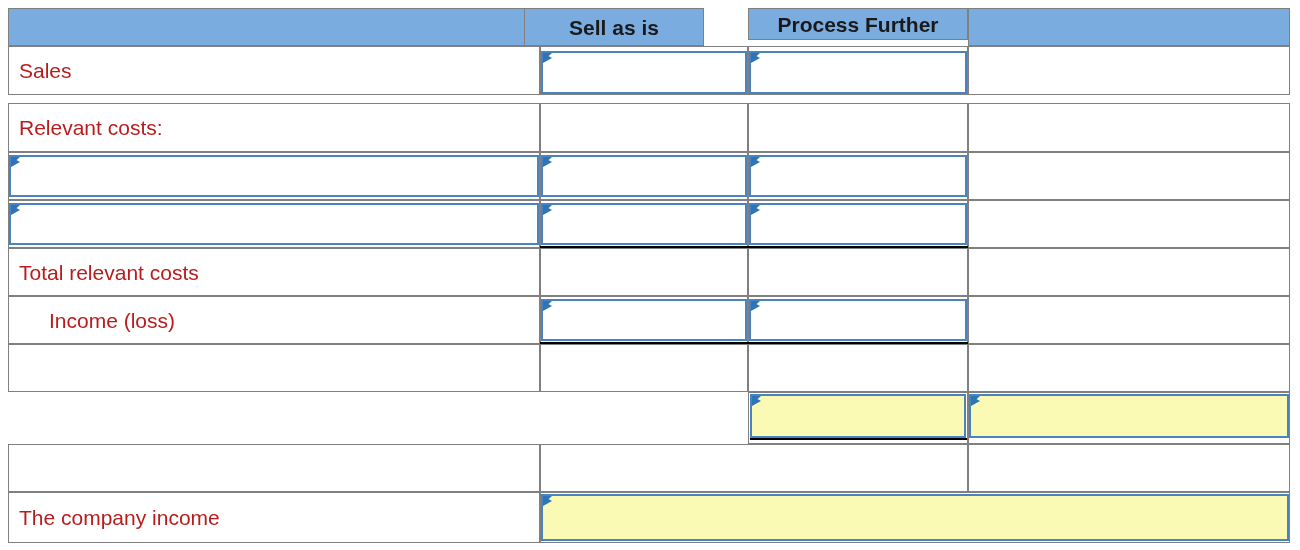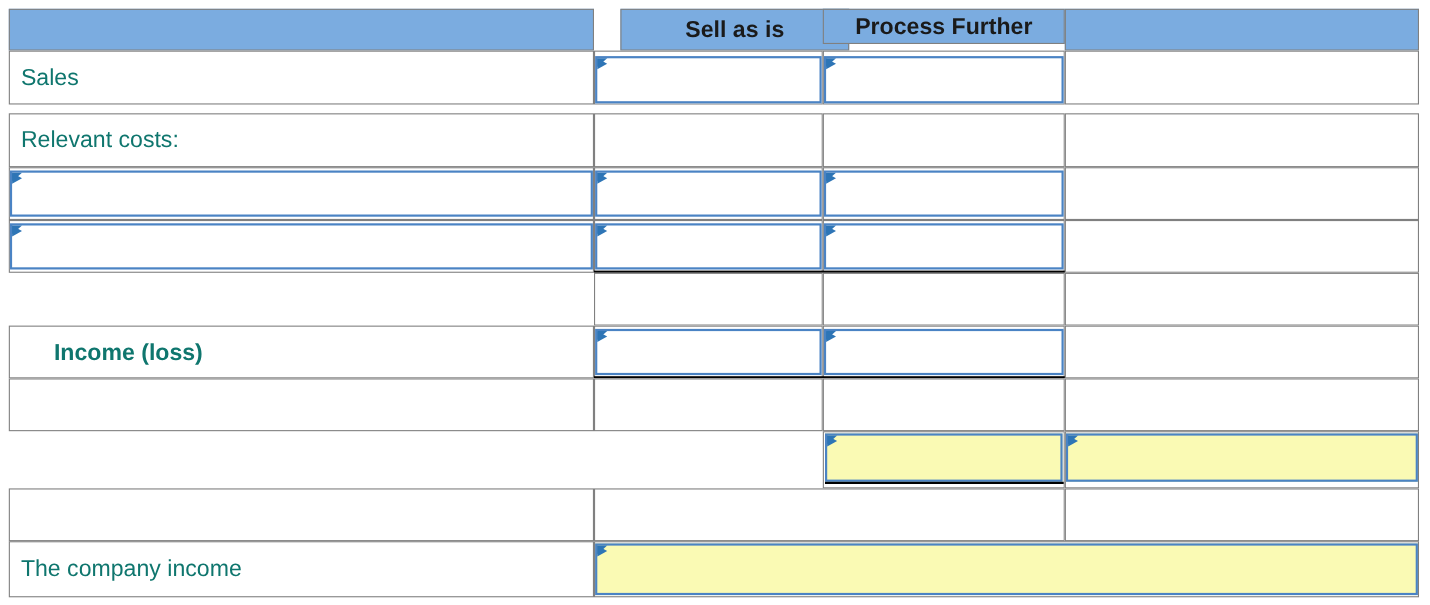--- a/index.html
+++ b/index.html
@@ -21,26 +21,26 @@
     position: absolute;
     background: #ffffff;
     border: 1px solid #808080;
     display: flex;
     align-items: center;
     overflow: hidden;
   }
 
   .label {
     font-size: 21px;
-    color: #0f766e;
+    color: #b91c1c;
     white-space: nowrap;
     line-height: 1;
   }
   .pad-l   { padding-left: 10px; }
-  .pad-ind { padding-left: 40px; font-weight: bold; }
+  .pad-ind { padding-left: 40px; }
 
   
   .hdr {
     position: absolute;
     background: #7BACE0;
     border: 1px solid #808080;
     display: flex;
     align-items: center;
     justify-content: center;
   }
@@ -89,21 +89,21 @@
   }
 </style>
 </head>
 <body>
 
 <div id="sheet">
 
   <div class="hdr" style="left:8px;  top:8px;  width:532px; height:38px;">
     <span class="htext"></span>
   </div>
-  <div class="hdr" style="left:564px; top:8px; width:208px; height:38px;">
+  <div class="hdr" style="left:524px; top:8px; width:180px; height:38px;">
     <span class="htext">Sell as is</span>
   </div>
   <div class="hdr" style="left:748px; top:8px; width:220px; height:32px;">
     <span class="htext">Process Further</span>
   </div>
   <div class="hdr" style="left:968px; top:8px; width:322px; height:38px;">
     <span class="htext"></span>
   </div>
 
   <div class="cell pad-l" style="left:8px; top:46px; width:532px; height:49px;">
@@ -160,20 +160,23 @@
     <span class="flag"></span>
     <span class="label pad-l"></span>
   </div>
   <div class="inputbox" style="left:749px; top:203px; width:218px; height:42px;">
     <span class="flag"></span>
     <span class="label pad-l"></span>
   </div>
 
   <div class="blackrule" style="left:540px; top:246px; width:428px;"></div>
 
+  <div class="cell pad-l" style="left:8px; top:248px; width:532px; height:48px;">
+    <span class="label">Total relevant costs</span>
+  </div>
   <div class="cell" style="left:540px; top:248px; width:208px; height:48px;"></div>
   <div class="cell" style="left:748px; top:248px; width:220px; height:48px;"></div>
   <div class="cell" style="left:968px; top:248px; width:322px; height:48px;"></div>
 
   <div class="cell pad-ind" style="left:8px; top:296px; width:532px; height:48px;">
     <span class="label">Income (loss)</span>
   </div>
   <div class="cell" style="left:540px; top:296px; width:208px; height:48px;"></div>
   <div class="cell" style="left:748px; top:296px; width:220px; height:48px;"></div>
   <div class="cell" style="left:968px; top:296px; width:322px; height:48px;"></div>

